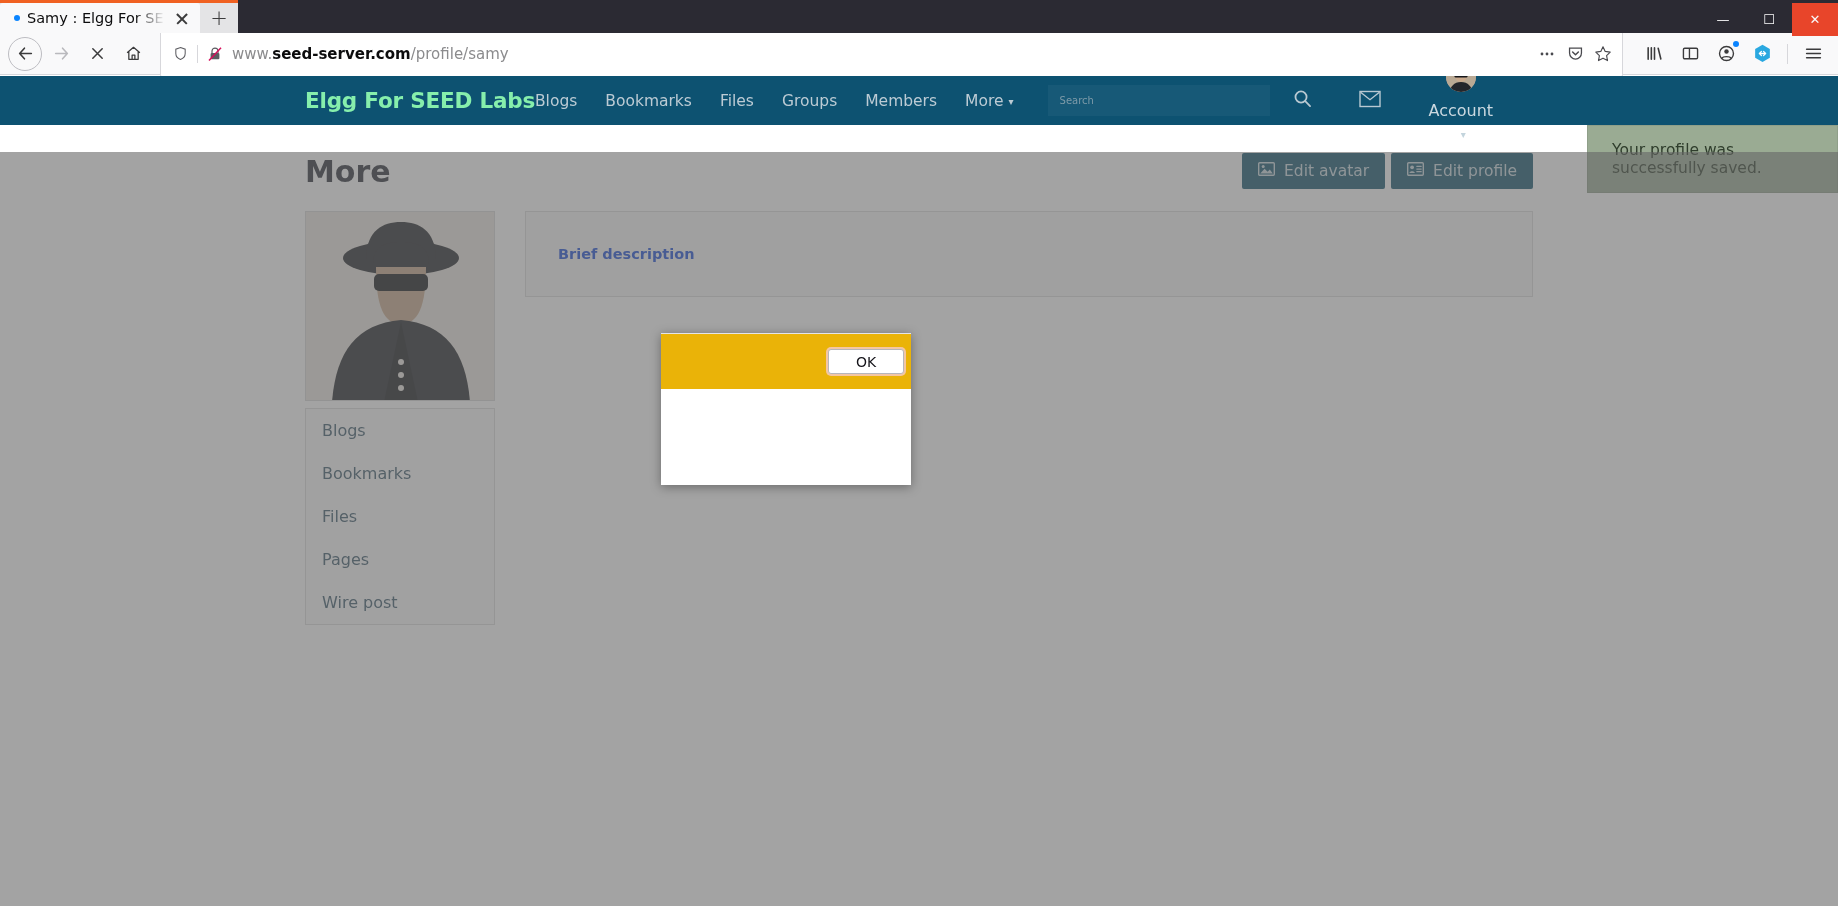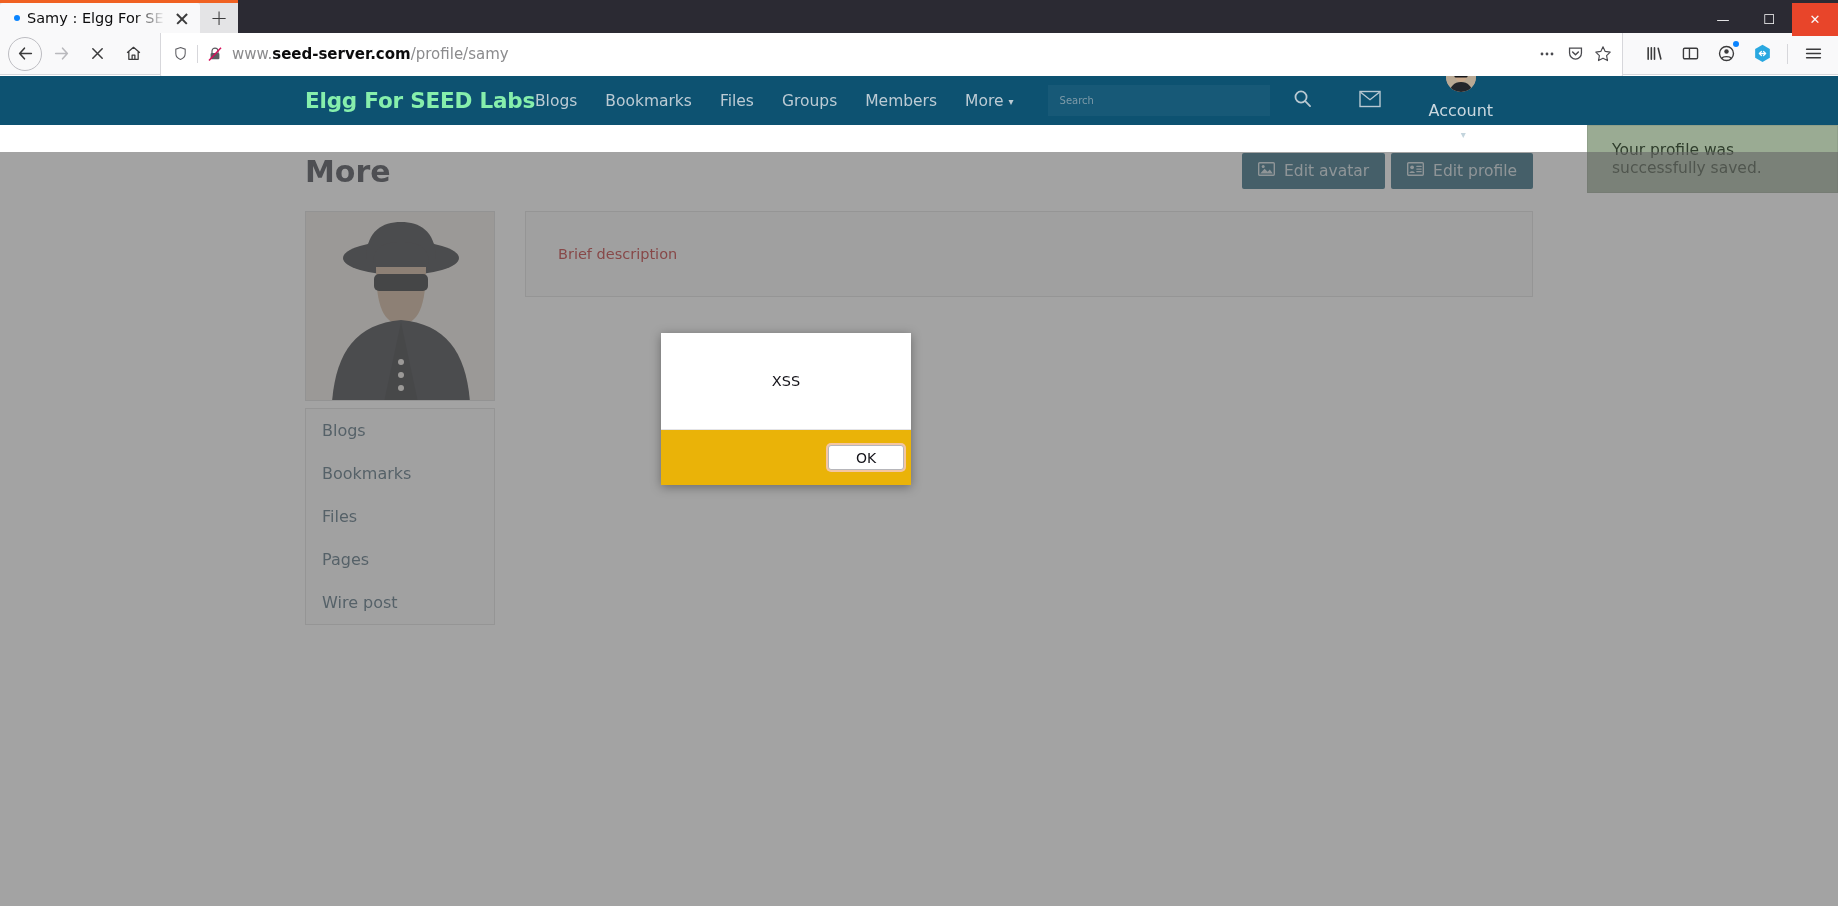--- a/index.html
+++ b/index.html
@@ -150,21 +150,21 @@
   }
   .sidebar-link {
     display: block; padding: 12px 16px; font-size: 16px;
     color: #3d5a6c; cursor: pointer;
   }
   #main-col { flex: 1 1 auto; }
   #brief-panel {
     border: 1px solid #dcdcdc; background: #f7f7f7;
     padding: 34px 32px; min-height: 84px;
   }
-  #brief-label { font-size: 14.5px; font-weight: 400; color: #b91c1c; }
+  #brief-label { font-size: 14.5px; font-weight: 700; color: #1d4ed8; }
 
   
   #modal-veil {
     position: absolute; top: 76px; left: 0; right: 0; bottom: 0;
     background: rgba(102,102,102,0.60);
   }
   #alert-dialog {
     position: absolute; left: 661px; top: 257px;
     width: 250px; height: 152px;
     background: #ffffff;
@@ -408,19 +408,18 @@
         </div>
       </div>
     </div>
 
     <div id="notify">
       <span>Your profile was successfully saved.</span>
     </div>
 
     <div id="modal-veil"></div>
     <div id="alert-dialog">
-      <div id="alert-body">XSS</div>
       <div id="alert-footer">
         <button id="alert-ok">OK</button>
       </div>
     </div>
   </div>
 </div>
 
 </body></html>

